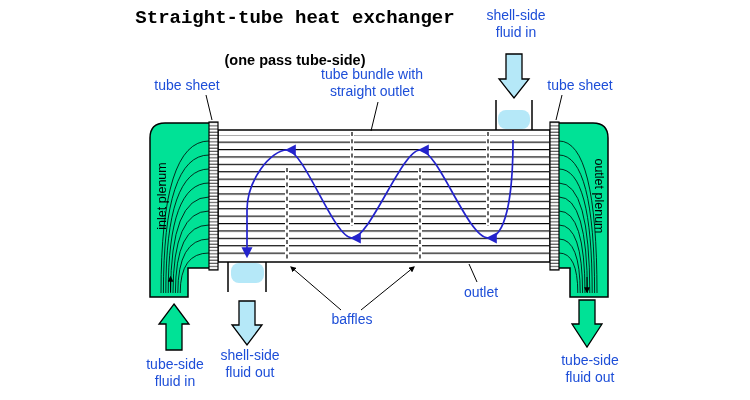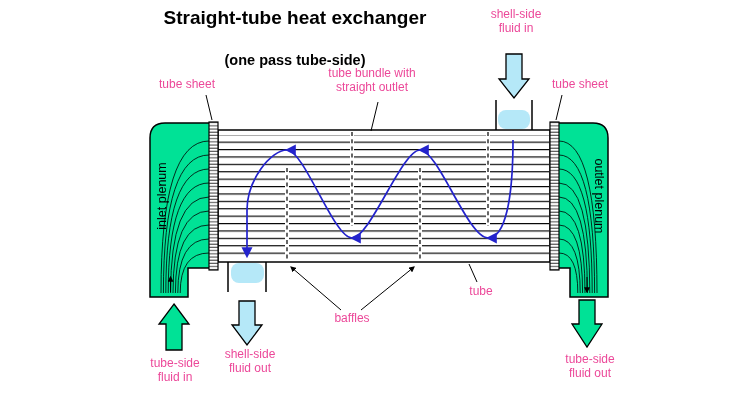--- a/index.html
+++ b/index.html
@@ -1,20 +1,20 @@
 <!DOCTYPE html>
 <html><head>
 <meta charset="utf-8">
 <style>
   html,body{margin:0;padding:0;background:#fff;}
   #stage{position:relative;width:750px;height:400px;background:#fff;overflow:hidden;
          font-family:"Liberation Sans",sans-serif;color:#000;}
   #stage svg{position:absolute;left:0;top:0;}
-  .lbl{position:absolute;text-align:center;font-size:12px;line-height:1.2;
-       white-space:pre-line;color:#ec4899;}
+  .lbl{position:absolute;text-align:center;font-size:14px;line-height:1.2;
+       white-space:pre-line;color:#1d4ed8;}
   .title{position:absolute;text-align:center;font-size:19px;font-weight:bold;}
   .subtitle{position:absolute;text-align:center;font-size:14.5px;font-weight:bold;margin-top:19px;}
   .vlabel{position:absolute;width:120px;height:16px;text-align:center;
           font-size:12.5px;color:#000;}
   .rotccw{transform:rotate(-90deg);}
   .rotcw{transform:rotate(90deg);}
 </style>
 </head>
 <body>
 
@@ -115,29 +115,29 @@
     <g stroke="#000" stroke-width="1">
       <line x1="206" y1="95" x2="212" y2="120"></line>
       <line x1="562" y1="95" x2="556" y2="120"></line>
       <line x1="378" y1="102" x2="371" y2="131"></line>
       <line x1="477" y1="282" x2="469" y2="264"></line>
       <line x1="341" y1="310" x2="291" y2="267" marker-end="url(#ak)"></line>
       <line x1="361" y1="310" x2="414" y2="267" marker-end="url(#ak)"></line>
     </g>
   </svg>
 
-  <div class="title" style="left:110px;top:7px;width:370px;">Straight-tube heat exchanger</div>
+  <div class="title" style="left:110px;top:7px;width:370px;font-family:Liberation Mono, monospace;">Straight-tube heat exchanger</div>
   <div class="subtitle" style="left:175px;top:33px;width:240px;">(one pass tube-side)</div>
   <div class="lbl" style="left:472px;top:7px;width:88px;">shell-side
 fluid in</div>
   <div class="lbl" style="left:147px;top:77px;width:80px;">tube sheet</div>
   <div class="lbl" style="left:303px;top:66px;width:138px;">tube bundle with
 straight outlet</div>
   <div class="lbl" style="left:540px;top:77px;width:80px;">tube sheet</div>
-  <div class="lbl" style="left:450px;top:284px;width:62px;">tube</div>
+  <div class="lbl" style="left:450px;top:284px;width:62px;">outlet</div>
   <div class="lbl" style="left:311px;top:311px;width:82px;">baffles</div>
   <div class="lbl" style="left:204px;top:347px;width:92px;">shell-side
 fluid out</div>
   <div class="lbl" style="left:131px;top:356px;width:88px;">tube-side
 fluid in</div>
   <div class="lbl" style="left:543px;top:352px;width:94px;">tube-side
 fluid out</div>
   <div class="vlabel rotccw" style="left:103px;top:188px;">inlet plenum</div>
   <div class="vlabel rotcw" style="left:538px;top:188px;">outlet plenum</div>
 </div>

